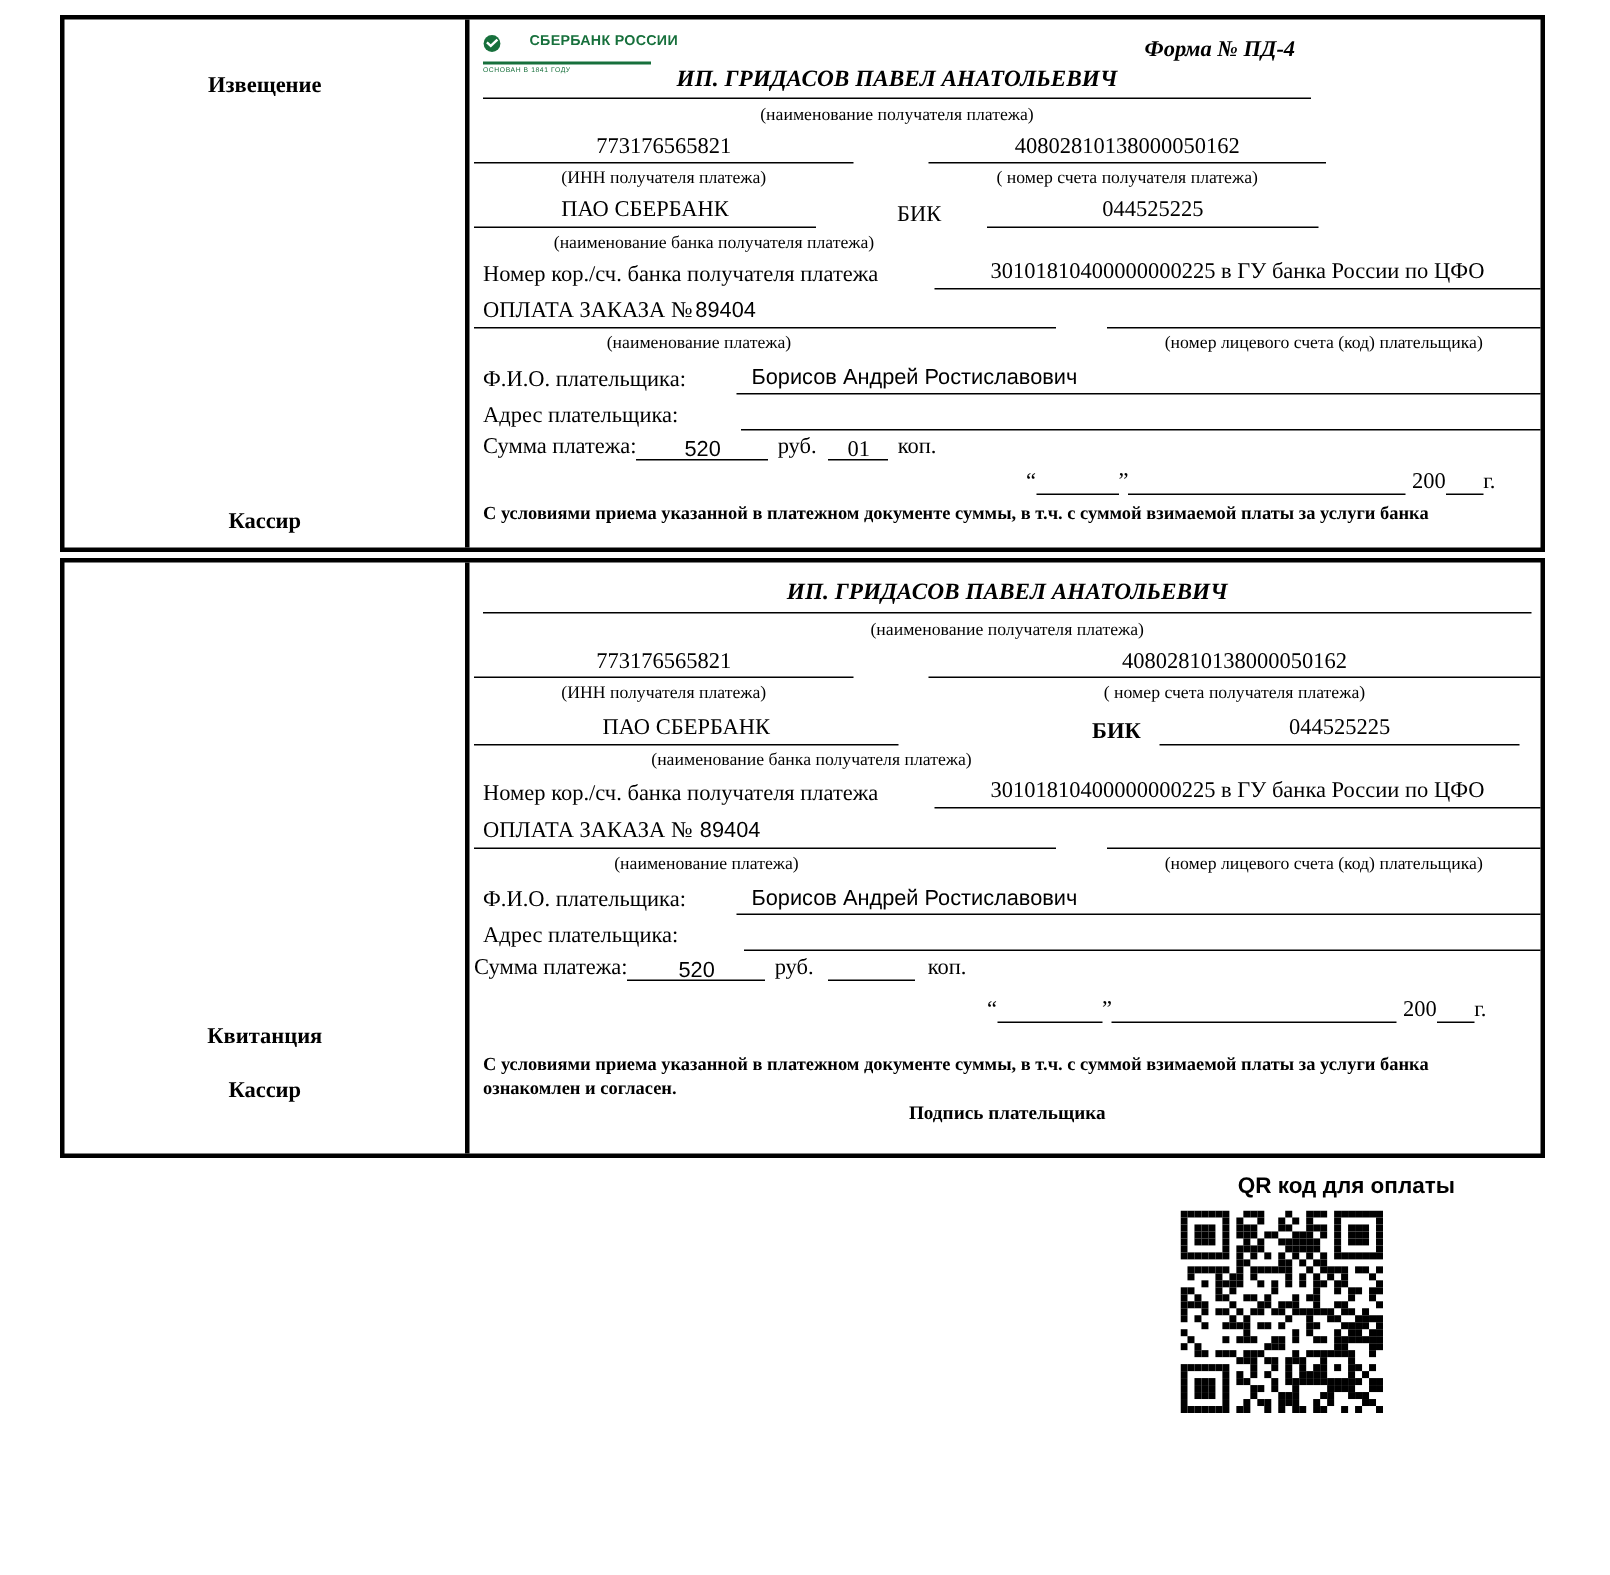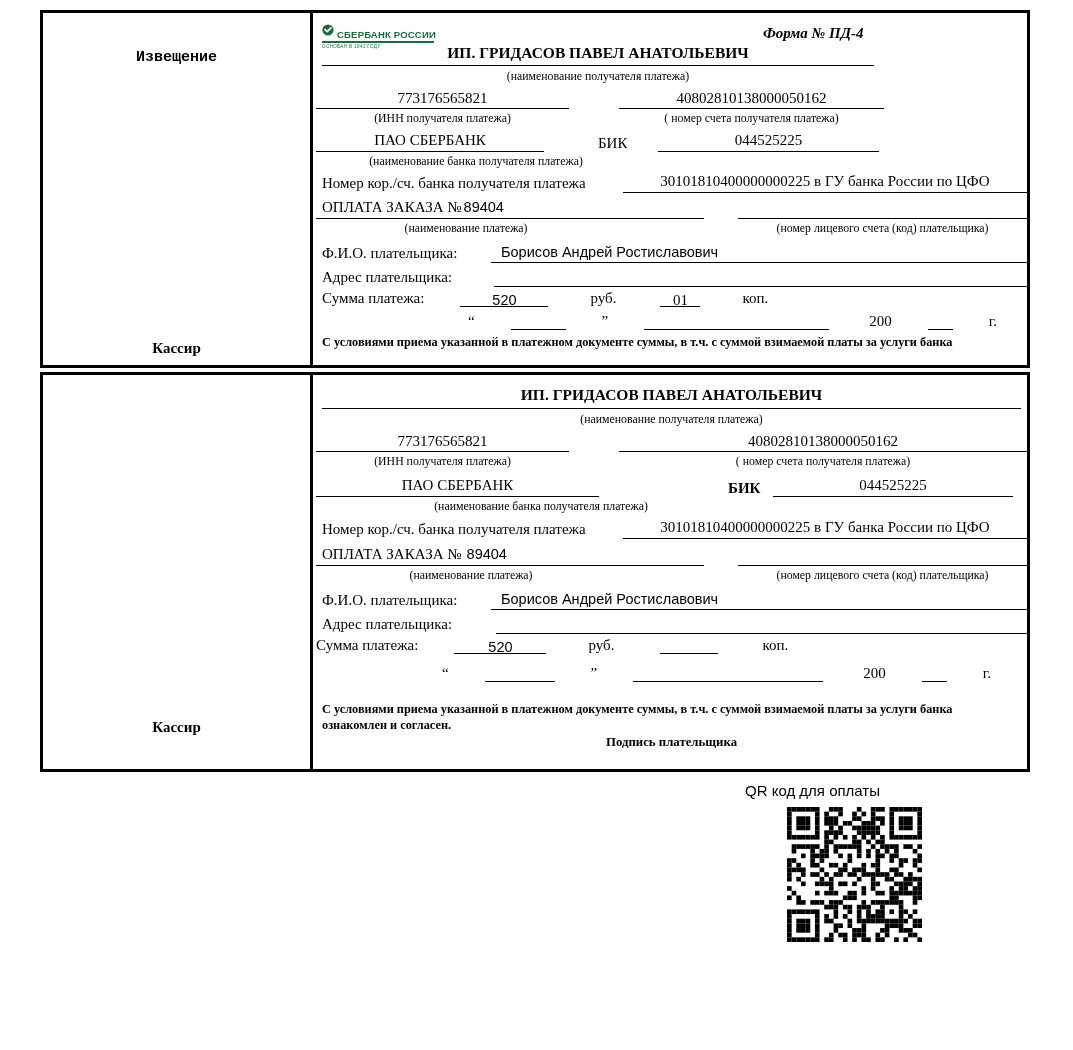--- a/index.html
+++ b/index.html
@@ -15,36 +15,36 @@
   .leftcell{ position:absolute; left:0; top:0; bottom:0; width:270px; border-right:3px solid #000; }
   .rightcol{ position:absolute; left:273px; top:0; right:0; bottom:0; }
   .r{ position:absolute; }
   .ul{ border-bottom:1.5px solid #000; }
   .ctr{ text-align:center; }
   .cap{ font-size:11.8px; line-height:13px; }
   .lbl{ font-size:15px; line-height:18px; }
   .num{ font-size:15px; line-height:18px; }
   .bold{ font-weight:bold; }
   .val-sans{ font-family:"Liberation Sans", sans-serif; font-size:14.5px; }
-  .payee{ font-weight:bold; font-size:15.5px; line-height:20px; text-align:center; }
+  .payee{ font-weight:bold; font-size:15.5px; line-height:20px; text-align:center;font-style:italic; }
   .form-label{ font-weight:bold; font-style:italic; font-size:15px; }
   .agree{ font-weight:bold; font-size:12.3px; line-height:15px; }
   .sig{ font-weight:bold; font-size:12.8px; }
-  .section-title-sans{ font-family:Liberation Mono, monospace; font-weight:bold; font-size:15px; width:100%; text-align:center; }
+  .section-title-sans{ font-family:Liberation Serif, serif; font-weight:bold; font-size:15px; width:100%; text-align:center; }
   .section-title-serif{ font-weight:bold; font-size:15px; width:100%; text-align:center; }
-  .flexrow{ display:flex; align-items:flex-end;gap:36px; }
+  .flexrow{ display:flex; align-items:flex-end; }
   .seg{ display:inline-block; border-bottom:1.5px solid #000; height:16px; }
   
   .sb-logo{ width:112px; }
-  .sb-top{ display:flex; align-items:flex-end; gap:3px; }
+  .sb-top{ display:flex; align-items:flex-start; gap:19px; }
   .sb-text{ color:var(--sber); font-family:"Liberation Sans", sans-serif; font-weight:bold; font-size:9.5px; letter-spacing:.2px; white-space:nowrap; }
   .sb-rule{ height:2px; background:var(--sber); margin-top:1px; }
   .sb-tag{ color:var(--sber); font-family:"Liberation Sans", sans-serif; font-size:4.5px; letter-spacing:.4px; margin-top:1px; }
-  .qr-caption{ position:absolute; left:745px; top:782px; width:225px; text-align:left;
-               font-family:"Liberation Sans", sans-serif; font-size:15px; }
+  .qr-caption{ position:absolute; left:745px; top:782px; width:225px; text-align:right;
+               font-family:"Liberation Sans", sans-serif; font-size:15px;font-weight:bold; }
   .qr-box{ position:absolute; left:787px; top:807px; width:135px; height:135px; }
 </style>
 </head>
 <body>
 
 <div class="box" id="box-notice">
   <div class="leftcell">
     <div class="r section-title-sans" style="top:36px;">Извещение</div>
     <div class="r section-title-serif" style="bottom:8px;">Кассир</div>
   </div>
@@ -110,20 +110,21 @@
       <span class="seg" style="width:25px;"></span>
       <span>г.</span>
     </div>
 
     <div class="r agree" style="left:6px; top:322px; width:700px;">С условиями приема указанной в платежном документе суммы, в т.ч. с суммой взимаемой платы за услуги банка</div>
   </div>
 </div>
 
 <div class="box" id="box-receipt">
   <div class="leftcell">
+    <div class="r section-title-serif" style="top:308px;">Квитанция</div>
     <div class="r section-title-serif" style="top:344px;">Кассир</div>
   </div>
   <div class="rightcol">
 
     <div class="r ul payee" style="left:6px; top:10px; width:699px; height:24px;">ИП. ГРИДАСОВ ПАВЕЛ АНАТОЛЬЕВИЧ</div>
     <div class="r cap ctr" style="left:6px; top:38px; width:699px;">(наименование получателя платежа)</div>
 
     <div class="r ul num ctr" style="left:0; top:57px; width:253px; height:20px;">773176565821</div>
     <div class="r ul num ctr" style="left:303px; top:57px; width:408px; height:20px;">40802810138000050162</div>
     <div class="r cap ctr" style="left:0; top:80px; width:253px;">(ИНН получателя платежа)</div>

